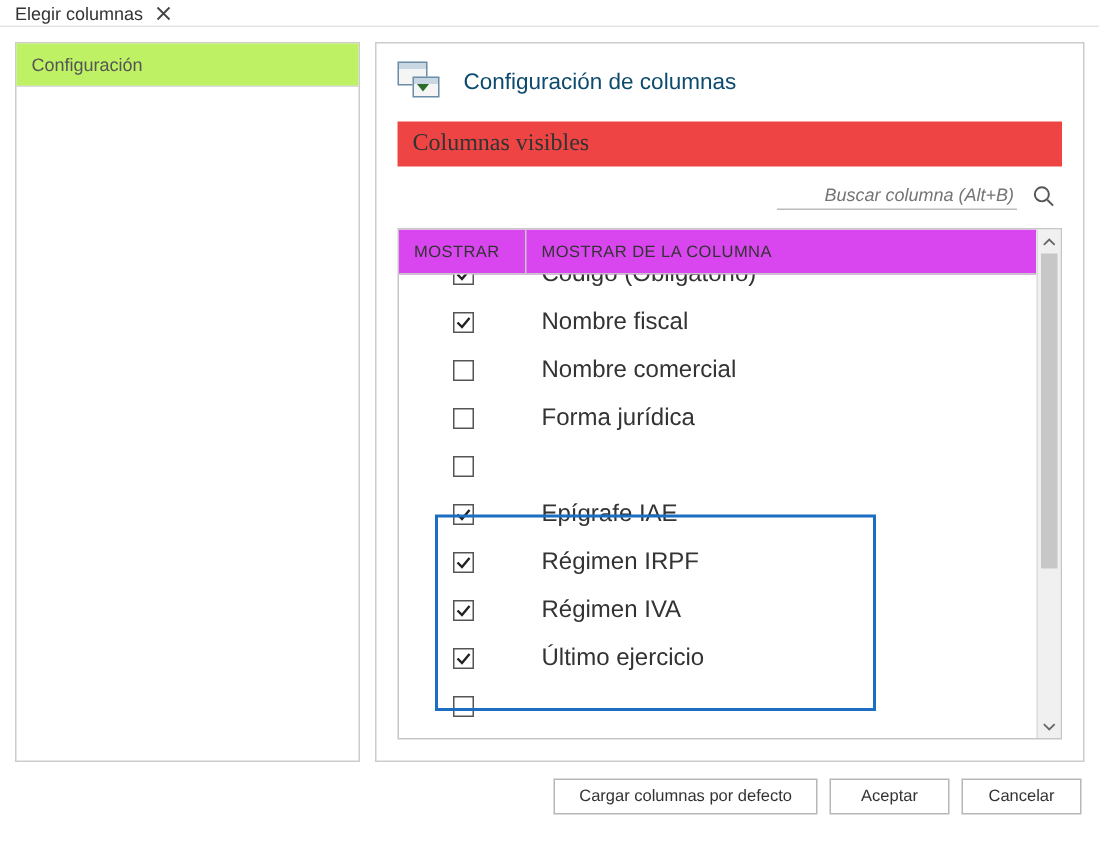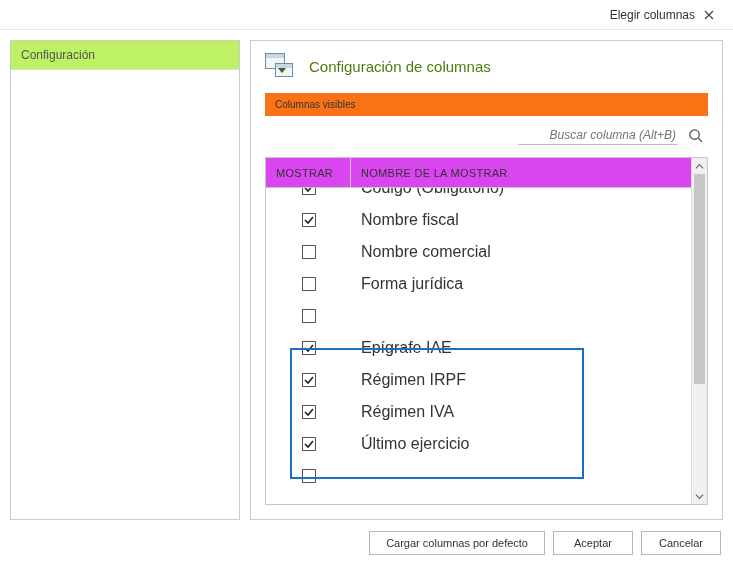--- a/index.html
+++ b/index.html
@@ -8,24 +8,24 @@
     font-family: "Segoe UI", Tahoma, sans-serif;
     font-size: 12px;
     color: #333;
     background: #fff;
     width: 733px; height: 565px;
     overflow: hidden;
   }
   .titlebar {
     display: flex;
     align-items: center;
-    justify-content: flex-end;
+    justify-content: flex-start;
     padding: 6px 10px 6px 10px;
     border-bottom: 1px solid #e5e5e5;
-    height: 30px;
+    height: 18px;
   }
   .titlebar-title { font-size: 12px; color: #333; }
   .titlebar-close {
     width: 28px; height: 22px;
     display: flex; align-items: center; justify-content: center;
     cursor: pointer;
     color: #444;
   }
   .titlebar-close svg { width: 10px; height: 10px; }
   .body-area {
@@ -81,27 +81,28 @@
     content: ""; position: absolute; left: 0; right: 0; top: 0; height: 4px;
     background: #c9d7e2;
   }
   .main-header-icon .arrow {
     position: absolute; left: 13px; top: 15px;
     width: 0; height: 0;
     border-left: 4px solid transparent;
     border-right: 4px solid transparent;
     border-top: 5px solid #2a6b2a;
   }
-  .main-header-title { font-size: 15px; color: #4d7c0f; }
+  .main-header-title { font-size: 15px; color: #0c4a6e; }
   .section-band {
-    background: #f97316;
+    background: #ef4444;
     padding: 6px 10px;
-    font-size: 10px;
+    font-size: 16px;
     color: #333;
     margin-bottom: 10px;
+    font-family: Liberation Serif, serif;
   }
   .search-row {
     display: flex;
     justify-content: flex-end;
     gap: 8px;
     margin-bottom: 12px;
     padding-right: 4px;
   }
   .search-input {
     border: none;
@@ -267,21 +268,21 @@
           <circle cx="7" cy="7" r="5" stroke="currentColor" stroke-width="1.4" fill="none"></circle>
           <line x1="11" y1="11" x2="15" y2="15" stroke="currentColor" stroke-width="1.4"></line>
         </svg>
       </div>
     </div>
 
     <div class="table-wrap">
       <div class="table-scroll">
         <div class="thead-row">
           <div class="th th-mostrar">MOSTRAR</div>
-          <div class="th th-name">NOMBRE DE LA MOSTRAR</div>
+          <div class="th th-name">MOSTRAR DE LA COLUMNA</div>
         </div>
         <div class="tbody-clip">
           <div class="tbody-inner" id="tbody-inner">
               <div class="row">
                 <div class="cell-chk">
                   <span class="chk checked">
                     <svg viewBox="0 0 10 10">
                       <path d="M1 5 L4 8 L9 2" stroke="#222" stroke-width="1.6" fill="none"></path>
                     </svg>
                   </span>

